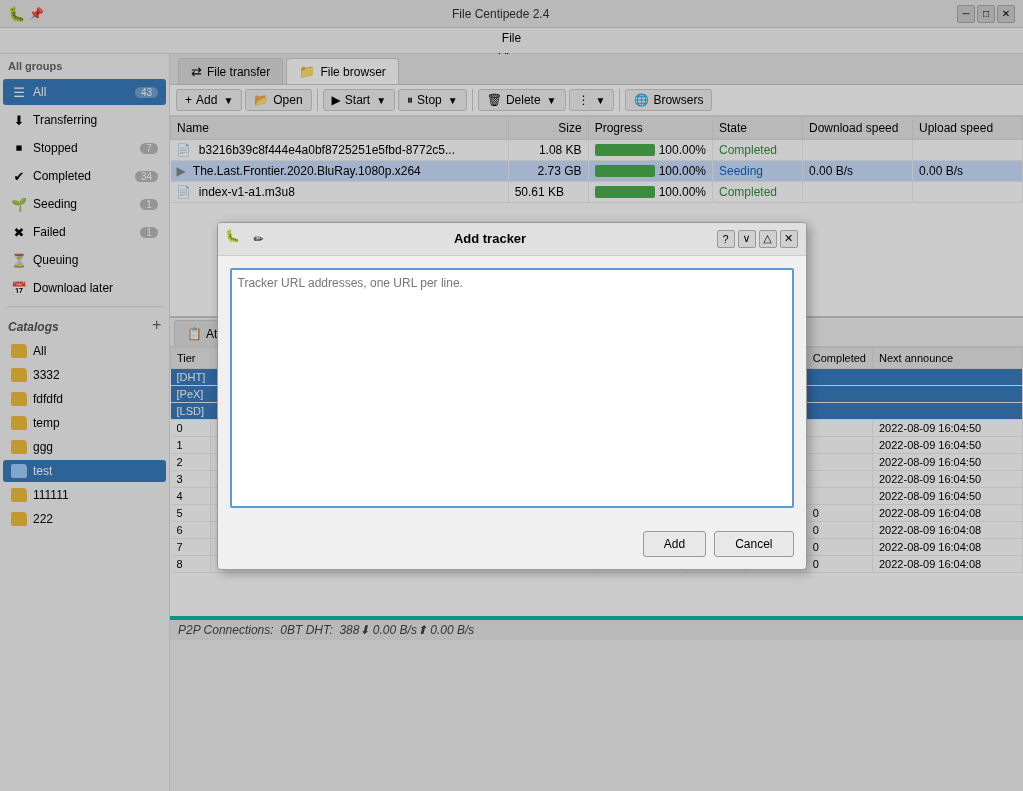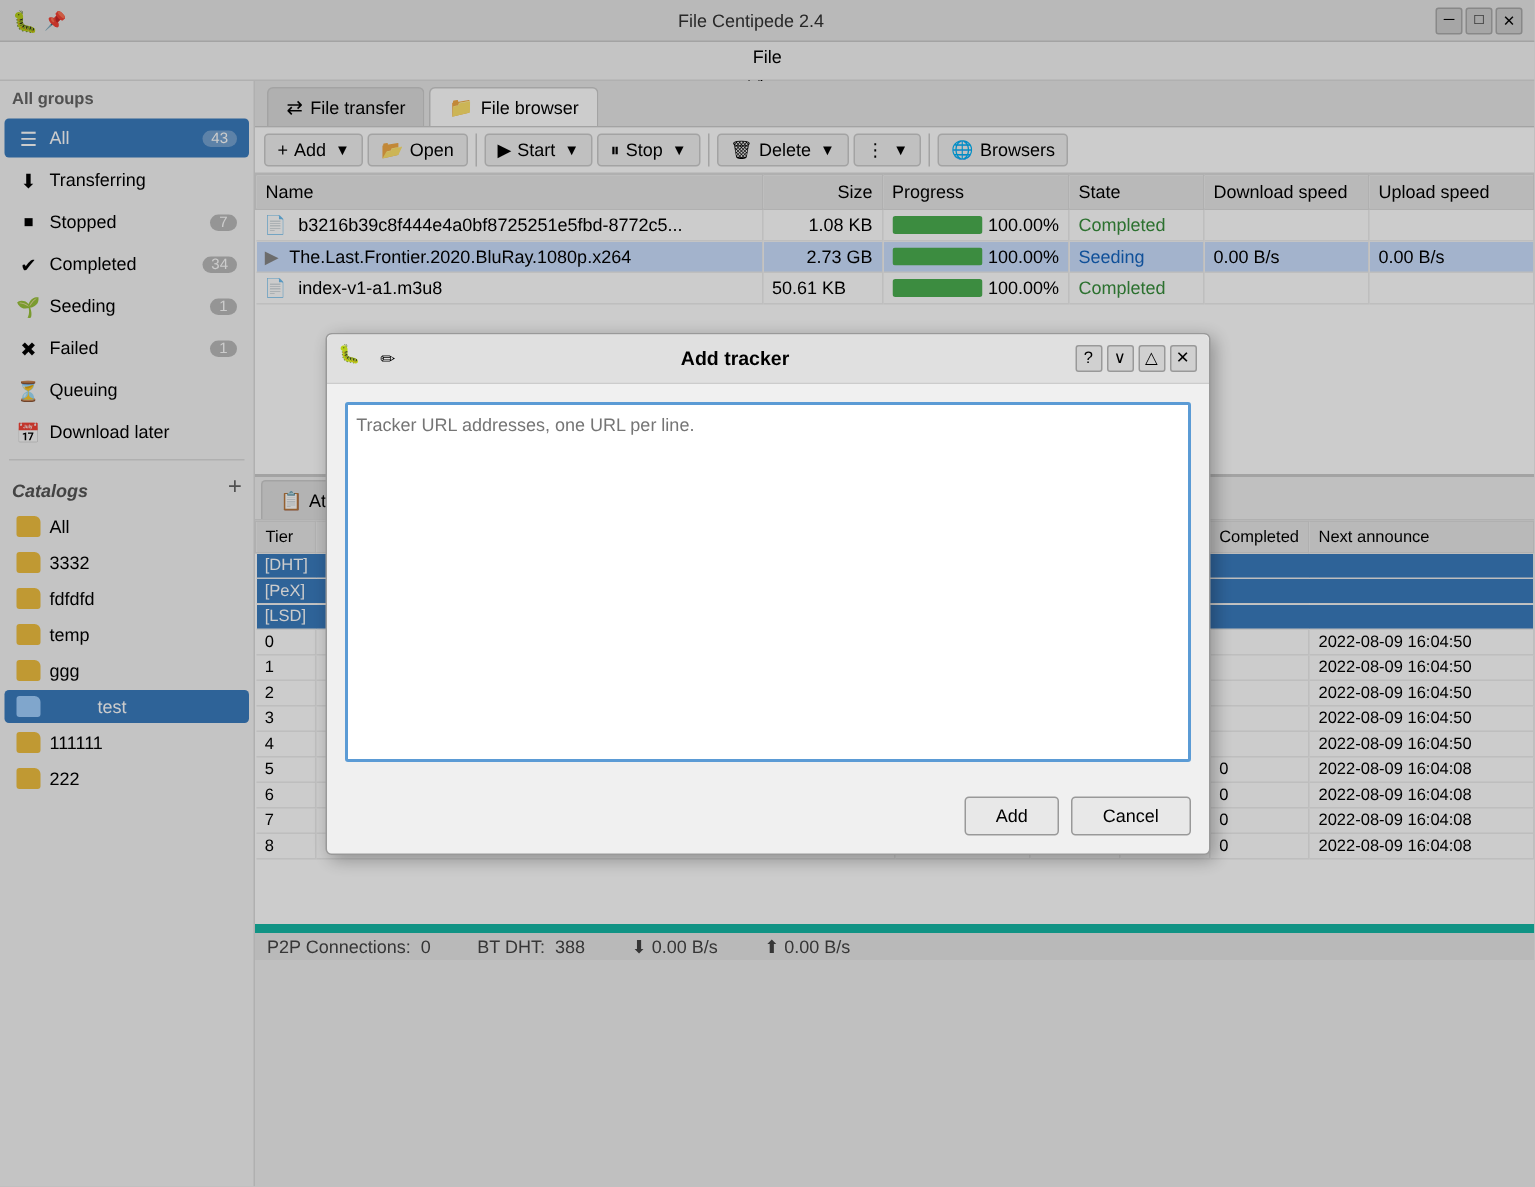--- a/index.html
+++ b/index.html
@@ -25,21 +25,21 @@
     .sidebar-item.active { background: #3a7cbf; color: white; }
     .sidebar-item .icon { width: 16px; height: 16px; margin-right: 6px; display: flex; align-items: center; justify-content: center; font-size: 13px; flex-shrink: 0; }
     .sidebar-item .label { flex: 1; }
     .sidebar-item .count { background: #bbb; color: white; border-radius: 9px; padding: 0 6px; font-size: 10px; min-width: 18px; text-align: center; }
     .sidebar-item.active .count { background: rgba(255,255,255,0.3); }
     .sidebar-divider { height: 1px; background: #ddd; margin: 4px 6px; }
     .catalogs-header { display: flex; align-items: flex-end; padding: 5px 8px; font-style: italic; }
     .catalogs-header .label { flex: 1; font-weight: bold; color: #555; }
     .catalogs-header .add { cursor: pointer; font-size: 16px; color: #666; }
     .catalog-item { display: flex; align-items: center; padding: 4px 8px; cursor: pointer; border-radius: 3px; margin: 1px 3px; }
-    .catalog-item.active { background: #3a7cbf; color: white; gap: 32px; }
+    .catalog-item.active { background: #3a7cbf; color: white; }
     .catalog-item .folder-icon { width: 16px; height: 14px; background: #f0c040; border-radius: 2px 4px 2px 2px; margin-right: 6px; flex-shrink: 0; }
     .catalog-item.active .folder-icon { background: #a0d0ff; }
 
     
     .content { flex: 1; display: flex; flex-direction: column; overflow: hidden; }
 
     
     .tabs-bar { display: flex; align-items: center; background: #e8e8e8; border-bottom: 1px solid #ccc; padding: 4px 8px 0; }
     .tab { display: flex; align-items: center; padding: 5px 12px; cursor: pointer; border: 1px solid #ccc; border-bottom: none; border-radius: 4px 4px 0 0; background: #ddd; margin-right: 3px; font-size: 12px; }
     .tab.active { background: #fff; }
@@ -75,21 +75,21 @@
 
     
     .tracker-table { flex: 1; overflow-y: auto; }
     .tracker-table table { width: 100%; }
     .tracker-table thead th { font-size: 11px; }
     .tracker-table tbody td { font-size: 11px; padding: 2px 6px; }
     .tracker-table tbody tr.section-row { background: #3a7cbf; color: white; }
     .tracker-table tbody tr.section-row td { color: white; }
 
     
-    .status-bar { height: 24px; background: #e8e8e8; border-top: 6px solid #14b8a6; display: flex; align-items: center; padding: 0 8px; gap: 31px; font-size: 11px; color: #444; }
+    .status-bar { height: 24px; background: #e8e8e8; border-top: 4px solid #14b8a6; display: flex; align-items: center; padding: 0 8px; gap: 0; font-size: 11px; color: #444; font-style: italic; }
 
     
     .modal-overlay { position: fixed; top: 0; left: 0; width: 100%; height: 100%; background: rgba(0,0,0,0.2); display: flex; align-items: center; justify-content: center; z-index: 1000; }
     .modal { background: #f0f0f0; border: 1px solid #999; border-radius: 4px; box-shadow: 3px 3px 12px rgba(0,0,0,0.3); width: 590px; }
     .modal-titlebar { display: flex; align-items: center; background: #e0e0e0; border-bottom: 1px solid #ccc; padding: 6px 8px; border-radius: 4px 4px 0 0; }
     .modal-icon { width: 20px; height: 20px; margin-right: 8px; }
     .modal-title { flex: 1; text-align: center; font-weight: bold; font-size: 13px; }
     .modal-controls { display: flex; gap: 3px; }
     .modal-ctrl-btn { width: 18px; height: 18px; background: #d0d0d0; border: 1px solid #999; border-radius: 2px; display: flex; align-items: center; justify-content: center; cursor: pointer; font-size: 11px; }
     .modal-body { padding: 12px; }

